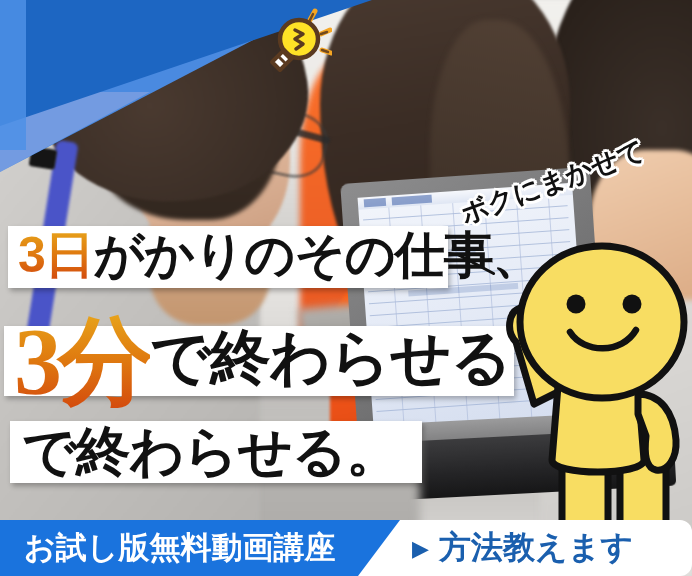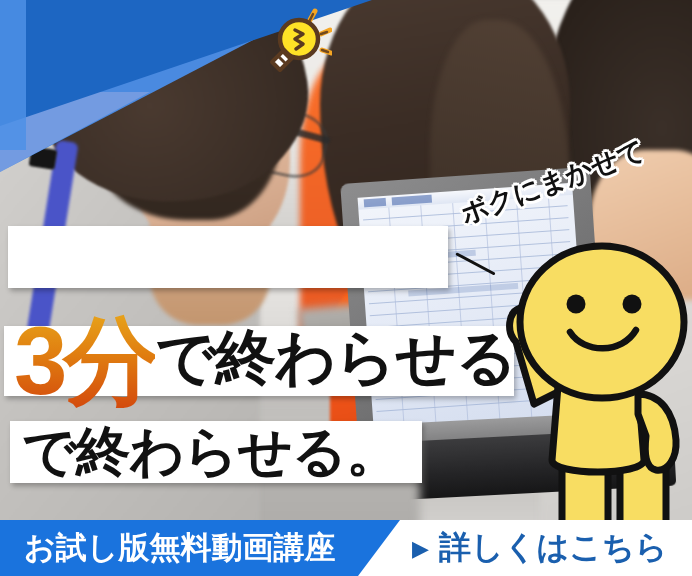--- a/index.html
+++ b/index.html
@@ -309,20 +309,21 @@
   }
   .line1 {
     left: 18px; top: 224px;
     font-size: 50px;
     line-height: 62px;
   }
   .line2 {
     left: 14px; top: 312px;
     font-size: 60px;
     line-height: 92px;
+    font-family: Liberation Serif, serif;
   }
   .line3 {
     left: 22px; top: 419px;
     font-size: 54px;
     line-height: 64px;
   }
   .hl {
     background: linear-gradient(180deg,#e8a81c 0%,#e07d10 45%,#d2450d 100%);
     -webkit-background-clip: text;
     background-clip: text;
@@ -368,20 +369,21 @@
     left: 498px; top: 236px;
     width: 194px; height: 292px;
   }
 
   
   .bottom-bar {
     position: absolute;
     left: 0; bottom: 0;
     width: 692px; height: 56px;
     background: #ffffff;
+    border-radius: 12px;
   }
   .bar-blue {
     position: absolute;
     left: 0; top: 0;
     width: 400px; height: 56px;
     background: #1a73dd;
     clip-path: polygon(0 0, 400px 0, 358px 56px, 0 56px);
   }
   .bar-blue-text {
     position: absolute;
@@ -519,20 +521,23 @@
       <line x1="21" y1="44" x2="28" y2="51" stroke="#5a3a20" stroke-width="3"></line>
 
       <polyline points="33,22 41,26 33,31 41,36 34,41" fill="none" stroke="#5a3a20" stroke-width="3.5" stroke-linecap="round" stroke-linejoin="round"></polyline>
     </svg>
   </div>
 
   <div class="band band1"></div>
   <div class="band band2"></div>
   <div class="band band3"></div>
 
+  <div class="line line1">
+    <span class="hl">3日</span><span>がかりのその仕事、</span>
+  </div>
 
   <div class="line line2">
     <span class="hl hl-big">3分</span><span>で終わらせる</span>
   </div>
 
   <div class="line line3">で終わらせる。</div>
 
   <div class="speech-tail"></div>
   <div class="speech">ボクにまかせて</div>
 
@@ -560,17 +565,17 @@
       <circle cx="134" cy="68" r="9.5" fill="#111111"></circle>
       <path d="M72 96 C86 118 124 118 138 94" fill="none" stroke="#111111" stroke-width="6.5" stroke-linecap="round"></path>
     </svg>
   </div>
 
   <div class="bottom-bar">
     <div class="bar-blue"></div>
     <div class="bar-blue-text">お試し版無料動画講座</div>
     <div class="bar-cta">
       <span class="cta-arrow">▶</span>
-      <span>詳しくはこちら</span>
+      <span>方法教えます</span>
     </div>
   </div>
 
 </div>
 
 </body></html>

